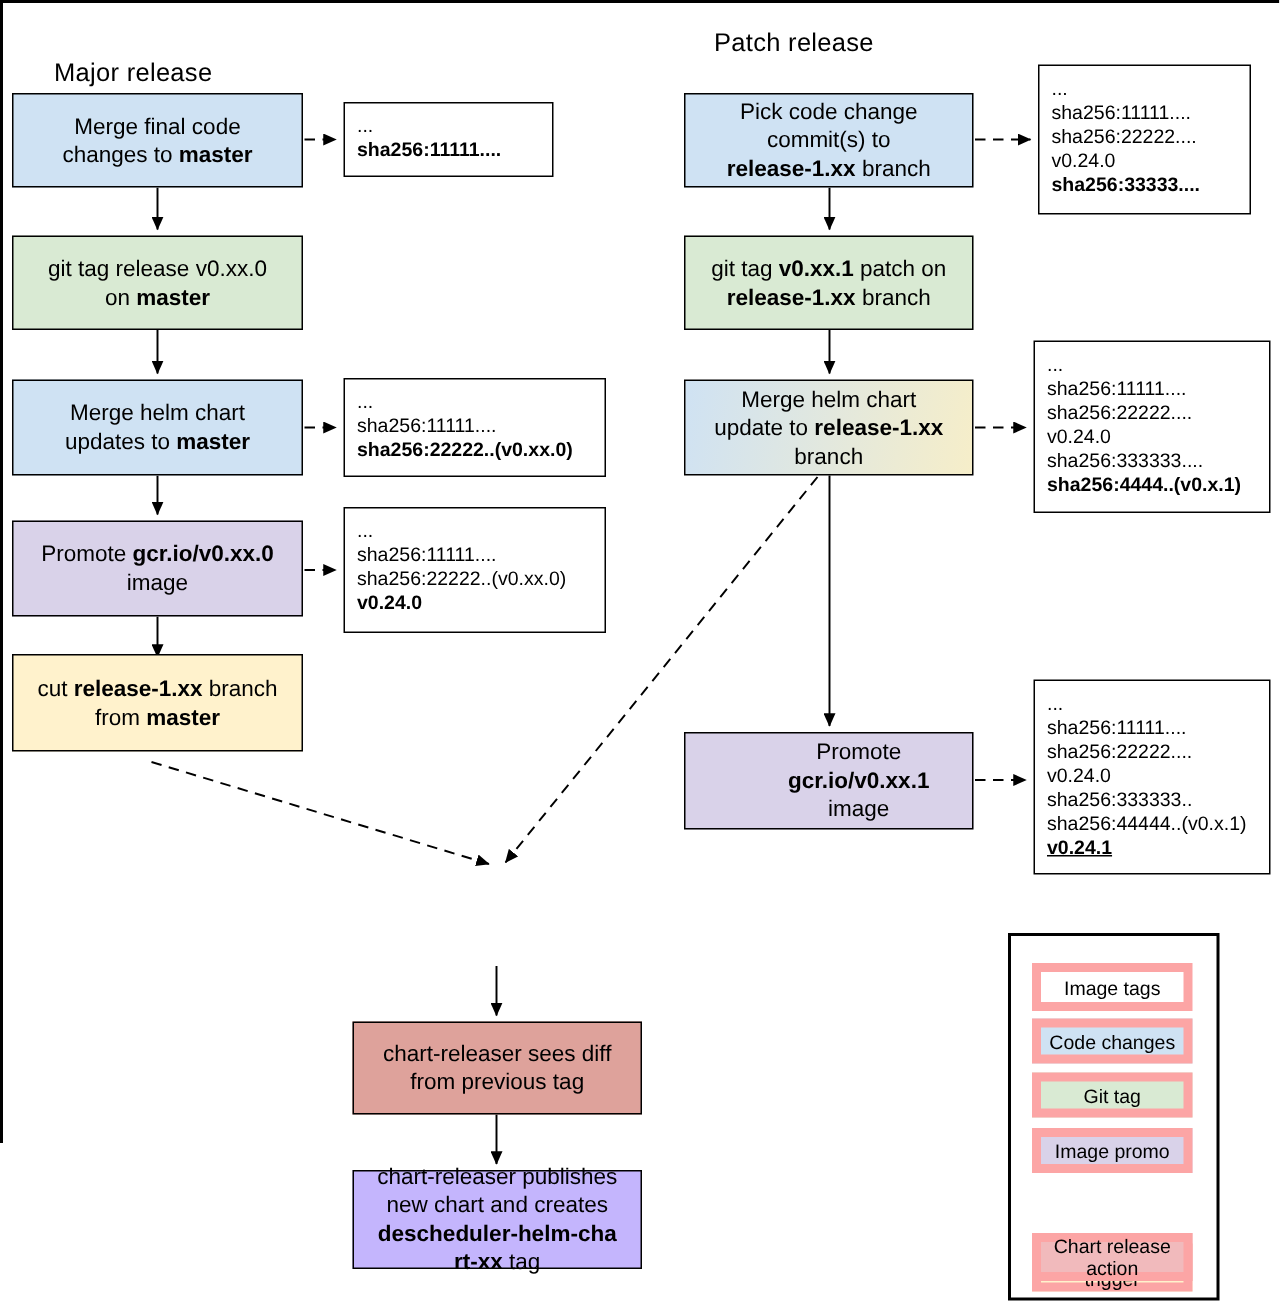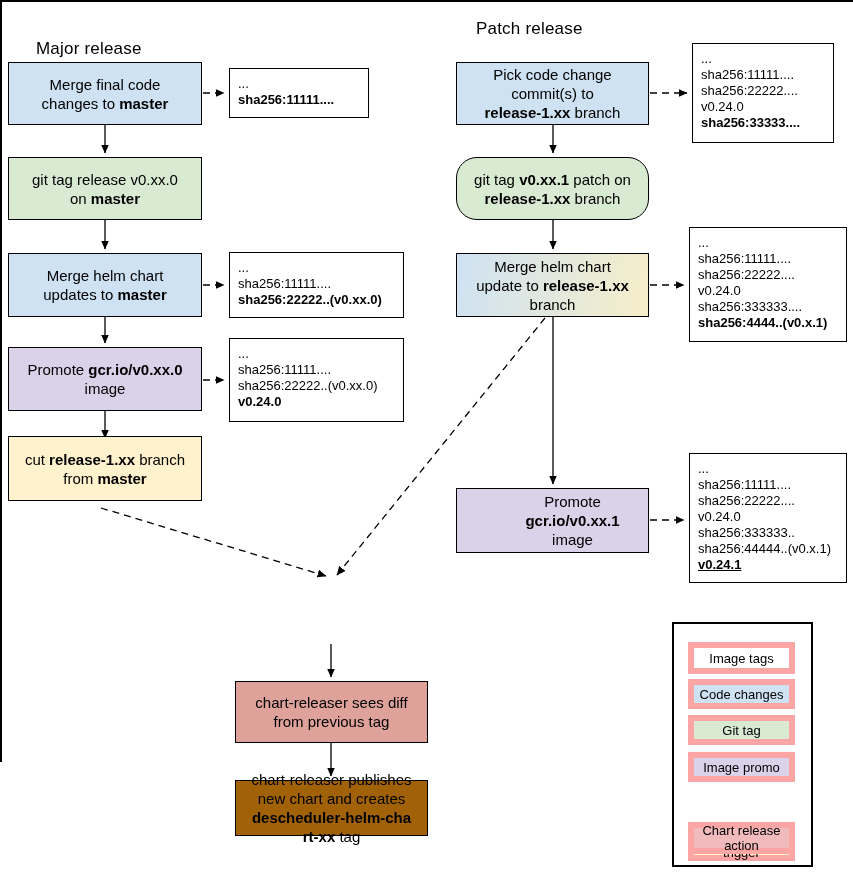--- a/index.html
+++ b/index.html
@@ -84,34 +84,34 @@
   <div class="node" style="left: 8px; top: 347px; width: 194px; height: 64px; background: rgb(217, 210, 233);">
     <div class="txt"><span>Promote </span><b>gcr.io/v0.xx.0</b><br><span>image</span></div>
   </div>
   <div class="node" style="left: 8px; top: 436px; width: 194px; height: 65px; background: rgb(255, 242, 204);">
     <div class="txt"><span>cut </span><b>release-1.xx</b><span> branch</span><br><span>from </span><b>master</b></div>
   </div>
 
   <div class="node" style="left: 456px; top: 62px; width: 193px; height: 63px; background: rgb(207, 226, 243);">
     <div class="txt"><span>Pick code change</span><br><span>commit(s) to</span><br><b>release-1.xx</b><span> branch</span></div>
   </div>
-  <div class="node" style="left: 456px; top: 157px; width: 193px; height: 63px; background: rgb(217, 234, 211); border-radius: 21px;">
+  <div class="node" style="left: 456px; top: 157px; width: 193px; height: 63px; background: rgb(217, 234, 211);">
     <div class="txt"><span>git tag </span><b>v0.xx.1</b><span> patch on</span><br><b>release-1.xx</b><span> branch</span></div>
   </div>
   <div class="node" style="left: 456px; top: 253px; width: 193px; height: 64px; background: linear-gradient(100deg, rgb(207, 226, 243), rgb(246, 238, 201));">
     <div class="txt"><span>Merge helm chart</span><br><span>update to </span><b>release-1.xx</b><br><span>branch</span></div>
   </div>
   <div class="node" style="left: 456px; top: 488px; width: 193px; height: 65px; background: rgb(217, 210, 233); padding-left: 48px;">
     <div class="txt"><span>Promote </span><b>gcr.io/v0.xx.1</b><br><span>image</span></div>
   </div>
 
   <div class="node" style="left: 235px; top: 681px; width: 193px; height: 62px; background: rgb(222, 162, 155);">
     <div class="txt"><span>chart-releaser sees diff</span><br><span>from previous tag</span></div>
   </div>
-  <div class="node" style="left: 235px; top: 780px; width: 193px; height: 56px; background: #a16207;">
+  <div class="node" style="left: 235px; top: 780px; width: 193px; height: 66px; background: #c4b5fd;">
     <div class="txt"><span>chart-releaser publishes</span><br><span>new chart and creates</span><br><b>descheduler-helm-cha</b><br><b>rt-xx</b><span> tag</span></div>
   </div>
 
   <div class="ann" style="left:229px;top:68px;width:140px;height:50px;">
       <div>...</div>
       <div style="font-weight: bold;">sha256:11111....</div>
     </div>
   <div class="ann" style="left:229px;top:252px;width:175px;height:66px;">
       <div>...</div>
       <div>sha256:11111....</div>

